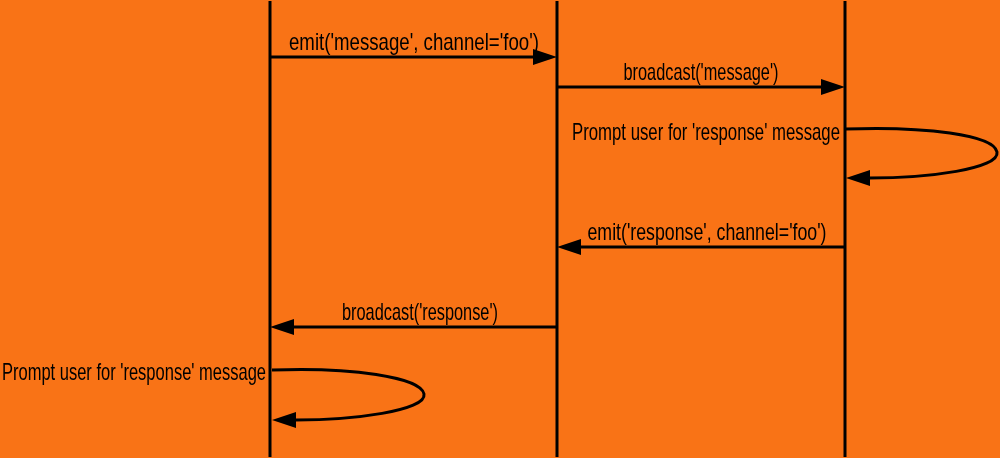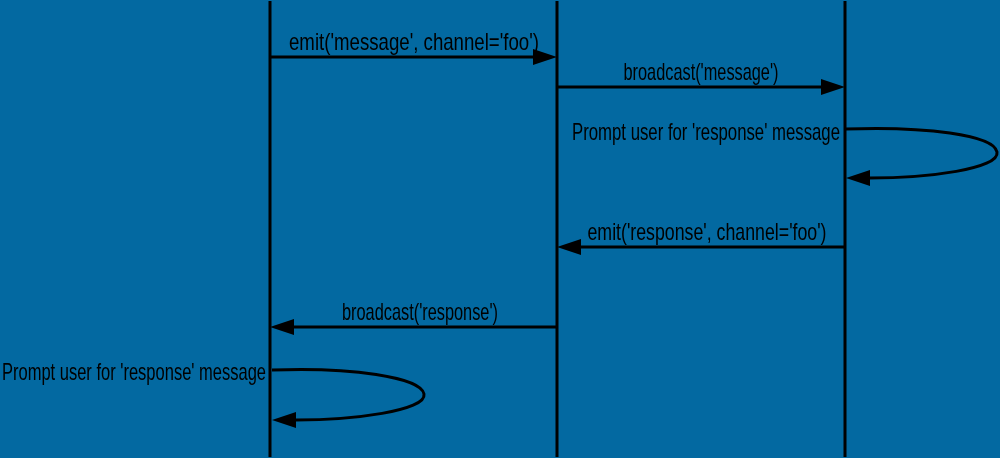--- a/index.html
+++ b/index.html
@@ -4,21 +4,21 @@
 <style>
   html, body {
     margin: 0;
     padding: 0;
     background: #ffffff;
   }
   .stage {
     position: relative;
     width: 1000px;
     height: 458px;
-    background: #0369a1;
+    background: #f97316;
     overflow: hidden;
   }
   svg { display: block; }
   .lifeline {
     stroke: #000000;
     stroke-width: 3;
   }
   .msg-line {
     stroke: #000000;
     stroke-width: 3;

